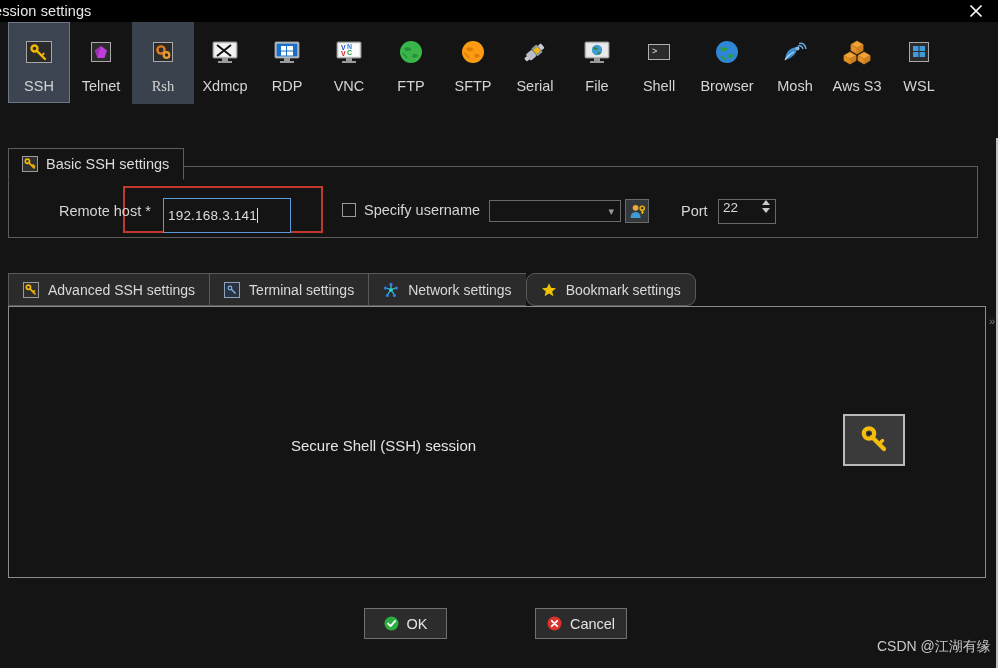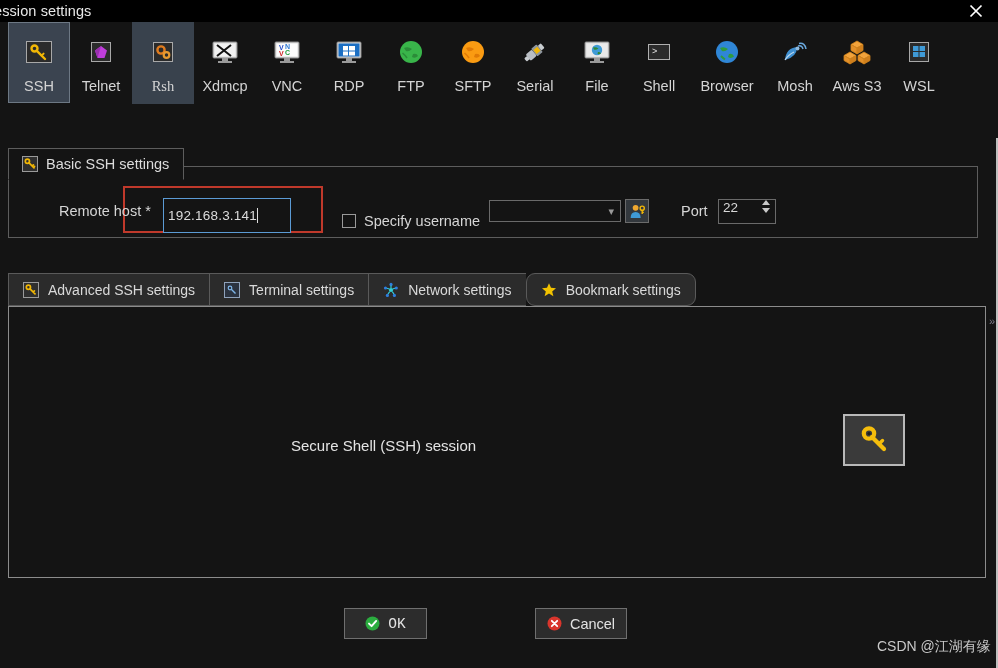--- a/index.html
+++ b/index.html
@@ -204,21 +204,20 @@
     cursor: pointer;
   }
   .chk-group {
     position: absolute;
     left: 342px;
     top: 202px;
     display: flex;
     align-items: center;
     gap: 8px;
     z-index: 5;
-    margin-top: 11px;
   }
 
   .combo {
     position: absolute;
     left: 489px;
     top: 200px;
     width: 132px;
     height: 22px;
     border: 1px solid #6a6a6a;
     background: #141414;
@@ -381,21 +380,21 @@
     border: 1px solid #6f6f6f;
     box-sizing: border-box;
     display: flex;
     align-items: center;
     justify-content: center;
     gap: 8px;
     cursor: pointer;
     font-size: 14.5px;
     color: #e2e2e2;
   }
-  .btn-ok    { left: 344px; top: 608px; width: 83px; font-family: Liberation Mono, monospace; }
+  .btn-ok    { left: 364px; top: 608px; width: 83px; }
   .btn-cancel{ left: 535px; top: 608px; width: 92px; }
 
   .watermark {
     position: absolute;
     left: 877px;
     top: 638px;
     font-size: 14px;
     color: #c9c9c9;
     white-space: nowrap;
     z-index: 6;
@@ -451,50 +450,50 @@
         <span class="proto-icon">
           <svg width="30" height="30" viewBox="0 0 30 30">
             <rect x="3" y="5" width="24" height="16" rx="1" fill="#dcdcdc" stroke="#8a8a8a"></rect>
         <rect x="4.5" y="6.5" width="21" height="13" fill="#f2f2f2"></rect>
         <rect x="12" y="21" width="6" height="3" fill="#9a9a9a"></rect>
             <rect x="8" y="24" width="14" height="2" fill="#9a9a9a"></rect>
         <path d="M7 8 L21 19 M21 8 L7 19" stroke="#111" stroke-width="2"></path>
           </svg>
         </span>
         <span class="proto-label">Xdmcp</span>
+      </div>
+      <div class="proto-item">
+        <span class="proto-icon">
+          <svg width="30" height="30" viewBox="0 0 30 30">
+            <rect x="3" y="5" width="24" height="16" rx="1" fill="#dcdcdc" stroke="#8a8a8a"></rect>
+        <rect x="4.5" y="6.5" width="21" height="13" fill="#1b6fc4"></rect>
+        <rect x="9" y="9" width="5" height="4.5" fill="#ffffff"></rect>
+            <rect x="15" y="9" width="6" height="4.5" fill="#ffffff"></rect>
+        <rect x="9" y="14.5" width="5" height="4" fill="#ffffff"></rect>
+            <rect x="15" y="14.5" width="6" height="4" fill="#ffffff"></rect>
+        <rect x="12" y="21" width="6" height="3" fill="#9a9a9a"></rect>
+            <rect x="8" y="24" width="14" height="2" fill="#9a9a9a"></rect>
+          </svg>
+        </span>
+        <span class="proto-label">RDP</span>
       </div>
       <div class="proto-item">
         <span class="proto-icon">
           <svg width="30" height="30" viewBox="0 0 30 30">
             <rect x="3" y="5" width="24" height="16" rx="1" fill="#dcdcdc" stroke="#8a8a8a"></rect>
         <rect x="4.5" y="6.5" width="21" height="13" fill="#fbfbfb"></rect>
         <text x="7" y="13" font-size="7" fill="#1f49c9" font-family="Liberation Sans, sans-serif" font-weight="bold">V</text>
         <text x="13" y="11.5" font-size="7" fill="#2e7bd6" font-family="Liberation Sans, sans-serif" font-weight="bold">N</text>
         <text x="13" y="18" font-size="7" fill="#1f9c3d" font-family="Liberation Sans, sans-serif" font-weight="bold">C</text>
         <text x="7" y="18.5" font-size="7" fill="#cc2222" font-family="Liberation Sans, sans-serif" font-weight="bold">V</text>
         <rect x="12" y="21" width="6" height="3" fill="#9a9a9a"></rect>
             <rect x="8" y="24" width="14" height="2" fill="#9a9a9a"></rect>
           </svg>
         </span>
         <span class="proto-label">VNC</span>
-      </div>
-      <div class="proto-item">
-        <span class="proto-icon">
-          <svg width="30" height="30" viewBox="0 0 30 30">
-            <rect x="3" y="5" width="24" height="16" rx="1" fill="#dcdcdc" stroke="#8a8a8a"></rect>
-        <rect x="4.5" y="6.5" width="21" height="13" fill="#1b6fc4"></rect>
-        <rect x="9" y="9" width="5" height="4.5" fill="#ffffff"></rect>
-            <rect x="15" y="9" width="6" height="4.5" fill="#ffffff"></rect>
-        <rect x="9" y="14.5" width="5" height="4" fill="#ffffff"></rect>
-            <rect x="15" y="14.5" width="6" height="4" fill="#ffffff"></rect>
-        <rect x="12" y="21" width="6" height="3" fill="#9a9a9a"></rect>
-            <rect x="8" y="24" width="14" height="2" fill="#9a9a9a"></rect>
-          </svg>
-        </span>
-        <span class="proto-label">RDP</span>
       </div>
       <div class="proto-item">
         <span class="proto-icon">
           <svg width="30" height="30" viewBox="0 0 30 30">
             <circle cx="15" cy="15" r="11" fill="#39b54a"></circle>
         <path d="M8 11 Q12 9 16 12 Q13 15 10 14 Z" fill="#2b8c39"></path>
         <path d="M17 17 Q21 16 22 19 Q19 22 16 20 Z" fill="#2b8c39"></path>
         <path d="M6.5 16 Q9 18 11 21" stroke="#2b8c39" stroke-width="1.6" fill="none"></path>
           </svg>
         </span>

